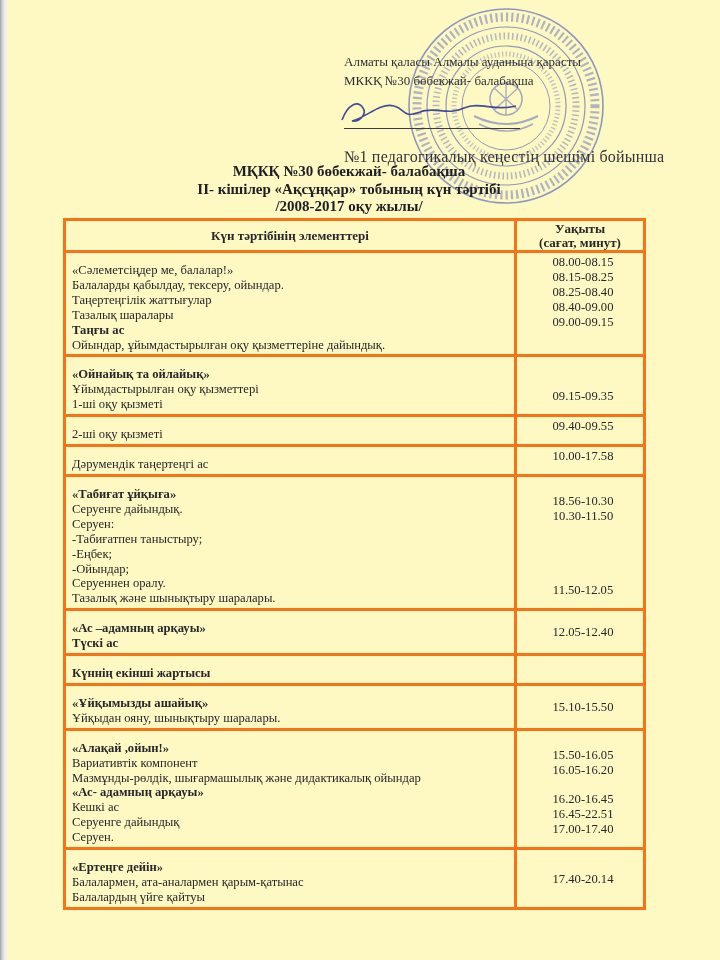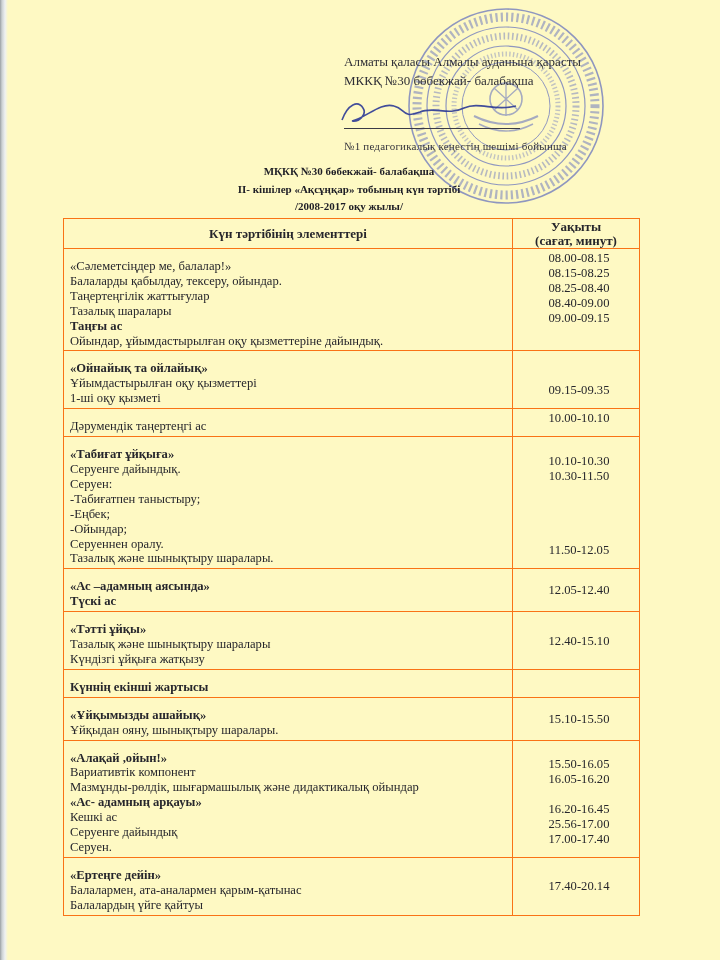--- a/index.html
+++ b/index.html
@@ -19,36 +19,36 @@
   }
   .approval {
     position:absolute; left:344px; top:52px; width:345px;
     font-size:13px; line-height:19px; color:#2e2e36;
   }
   .sig-rule {
     position:absolute; left:344px; top:112px; width:176px; height:16px;
     border-bottom:1.6px solid #3a3a46;
   }
   .decision {
-    position:absolute; left:344px; top:140px;
-    font-size:11px; color:#33333c; letter-spacing:0.2px;
+    position:absolute; left:344px; top:148px;
+    font-size:16px; color:#33333c; letter-spacing:0.2px;
   }
   .sig-svg { position:absolute; left:336px; top:94px; }
   .stamp { position:absolute; left:404px; top:4px; opacity:0.6; }
   .title {
     position:absolute; left:0; top:163px; width:698px;
     text-align:center; font-weight:bold; color:#1e1e26;
-    font-size:11px; line-height:17.6px;
+    font-size:15px; line-height:17.6px;
   }
   table.schedule {
     position:absolute; left:63px; top:218px; width:566px;
     border-collapse:collapse; table-layout:fixed;
   }
   .schedule th, .schedule td {
-    border:1px solid #f97316;
+    border:3px solid #f97316;
   }
   .schedule th { font-size:13px; font-weight:bold; padding:1px 2px; }
   th.h-left  { width:444px; text-align:center; vertical-align:middle; }
   th.h-right { width:122px; text-align:center; line-height:13.5px; }
   td.c-left  { padding:10px 4px 2px 6px; vertical-align:top; }
   td.c-right { padding:2px 2px 1px 8px; vertical-align:top;text-align:center; }
   td.c-right.center { vertical-align:middle; }
   .line { font-size:12.6px; line-height:14.9px; min-height:14.9px; white-space:nowrap; overflow:hidden; }
   .line.bold { font-weight:bold; }
 </style>
@@ -128,65 +128,63 @@
             <div class="line">1-ші оқу қызметі</div>
           </td>
           <td class="c-right">
             <div class="line">&nbsp;</div>
             <div class="line">&nbsp;</div>
             <div class="line">09.15-09.35</div>
           </td>
         </tr>
         <tr>
           <td class="c-left">
+            <div class="line">2-ші оқу қызметі</div>
+          </td>
+          <td class="c-right">
+            <div class="line">09.40-09.55</div>
+          </td>
+        </tr>
+        <tr>
+          <td class="c-left">
             <div class="line">Дәрумендік таңертеңгі ас</div>
           </td>
           <td class="c-right">
-            <div class="line">10.00-10.10</div>
+            <div class="line">10.00-17.58</div>
           </td>
         </tr>
         <tr>
           <td class="c-left">
             <div class="line bold">«Табиғат ұйқыға»</div>
             <div class="line">Серуенге дайындық.</div>
             <div class="line">Серуен:</div>
             <div class="line">-Табиғатпен таныстыру;</div>
             <div class="line">-Еңбек;</div>
             <div class="line">-Ойындар;</div>
             <div class="line">Серуеннен оралу.</div>
             <div class="line">Тазалық және шынықтыру шаралары.</div>
           </td>
           <td class="c-right">
             <div class="line">&nbsp;</div>
-            <div class="line">10.10-10.30</div>
+            <div class="line">18.56-10.30</div>
             <div class="line">10.30-11.50</div>
             <div class="line">&nbsp;</div>
             <div class="line">&nbsp;</div>
             <div class="line">&nbsp;</div>
             <div class="line">&nbsp;</div>
             <div class="line">11.50-12.05</div>
           </td>
         </tr>
         <tr>
           <td class="c-left">
-            <div class="line bold">«Ас –адамның аясында»</div>
+            <div class="line bold">«Ас –адамның арқауы»</div>
             <div class="line bold">Түскі ас</div>
           </td>
           <td class="c-right center">
             <div class="line">12.05-12.40</div>
-          </td>
-        </tr>
-        <tr>
-          <td class="c-left">
-            <div class="line bold">«Тәтті ұйқы»</div>
-            <div class="line">Тазалық және шынықтыру шаралары</div>
-            <div class="line">Күндізгі ұйқыға жатқызу</div>
-          </td>
-          <td class="c-right center">
-            <div class="line">12.40-15.10</div>
           </td>
         </tr>
         <tr>
           <td class="c-left">
             <div class="line bold">Күннің екінші жартысы</div>
           </td>
           <td class="c-right center"></td>
         </tr>
         <tr>
           <td class="c-left">
@@ -206,21 +204,21 @@
             <div class="line">Кешкі ас</div>
             <div class="line">Серуенге дайындық</div>
             <div class="line">Серуен.</div>
           </td>
           <td class="c-right">
             <div class="line">&nbsp;</div>
             <div class="line">15.50-16.05</div>
             <div class="line">16.05-16.20</div>
             <div class="line">&nbsp;</div>
             <div class="line">16.20-16.45</div>
-            <div class="line">25.56-17.00</div>
+            <div class="line">16.45-22.51</div>
             <div class="line">17.00-17.40</div>
           </td>
         </tr>
         <tr>
           <td class="c-left">
             <div class="line bold">«Ертеңге дейін»</div>
             <div class="line">Балалармен, ата-аналармен қарым-қатынас</div>
             <div class="line">Балалардың үйге қайтуы</div>
           </td>
           <td class="c-right center">

